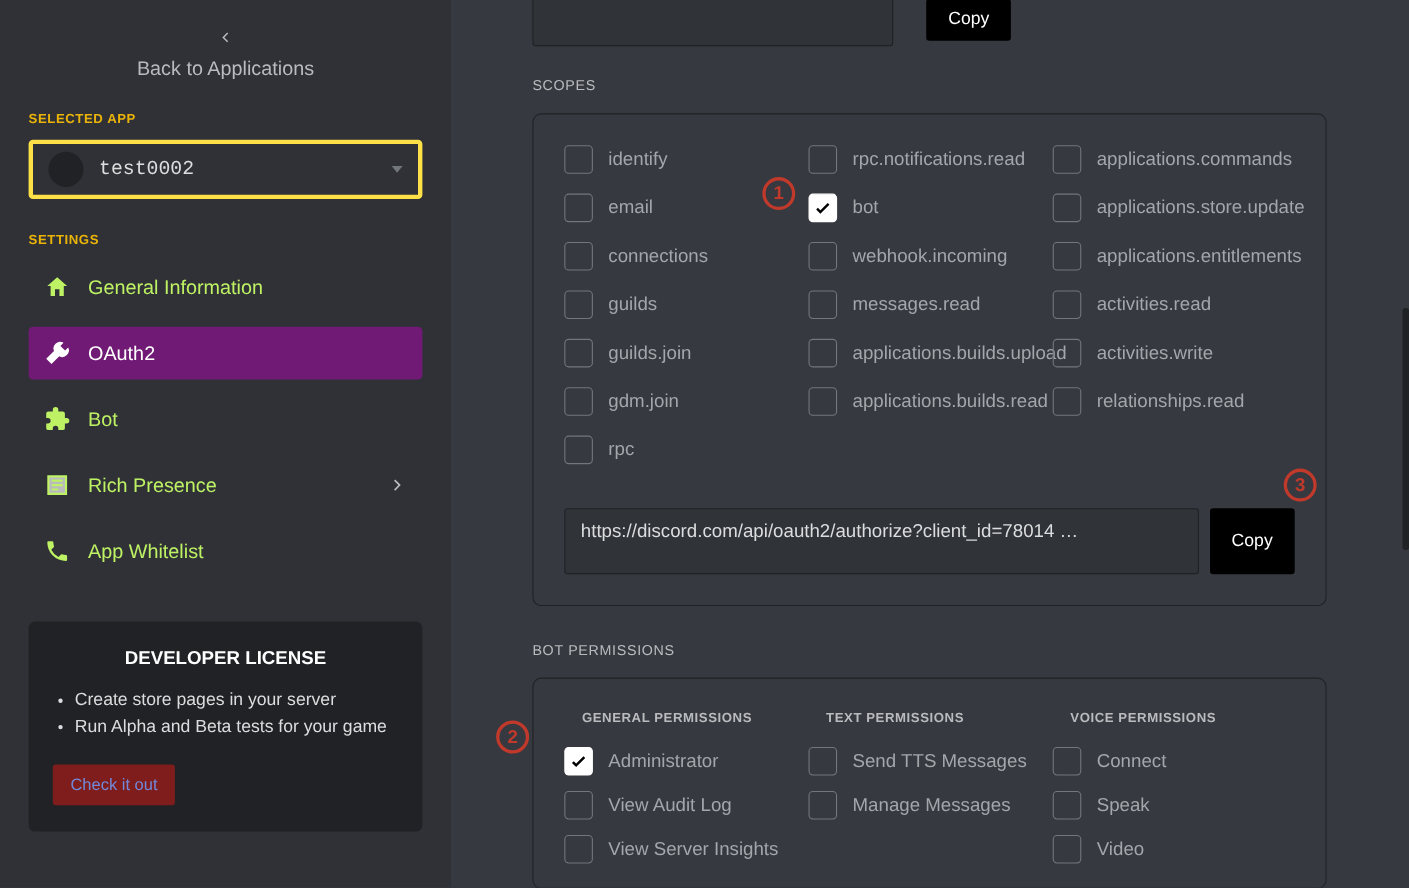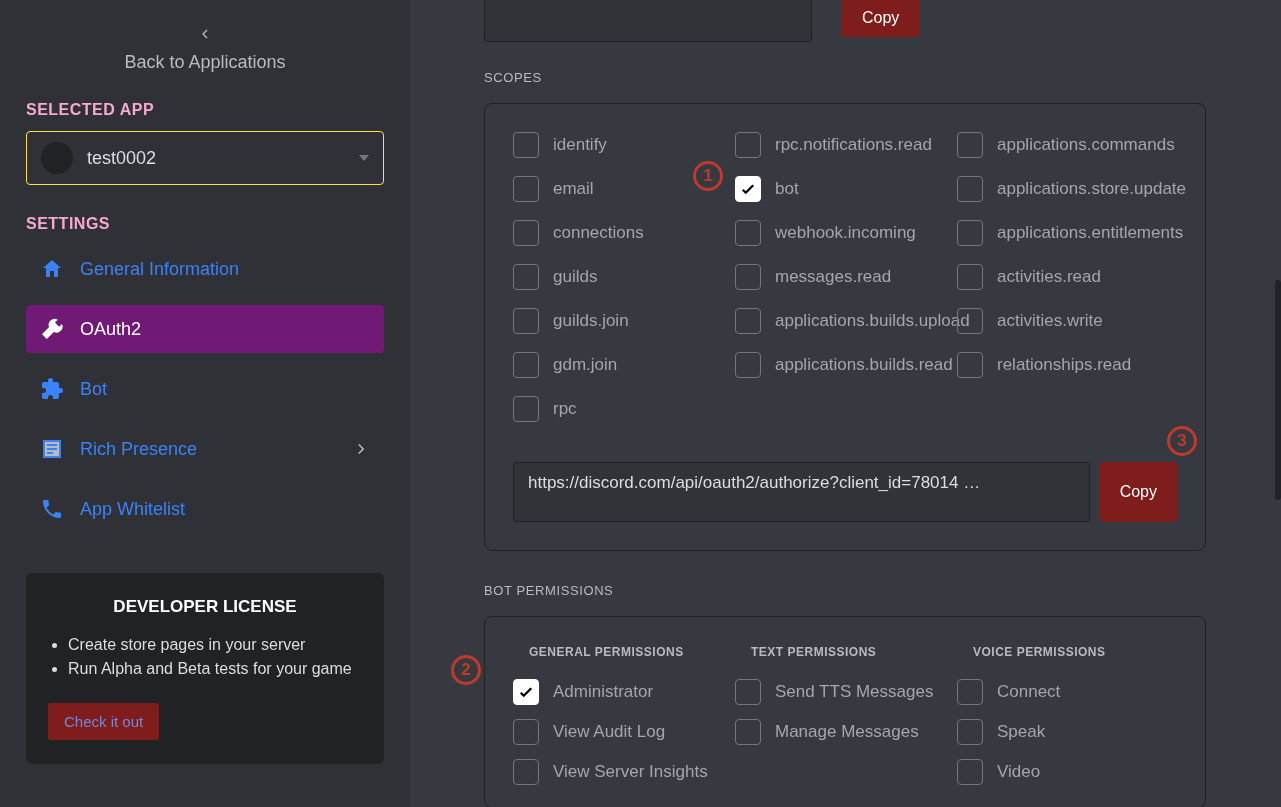--- a/index.html
+++ b/index.html
@@ -26,36 +26,37 @@
     color: #b9bbbe;
     font-size: 18px;
     margin-bottom: 28px;
     cursor: pointer;
     flex-direction: column;
   }
   .arrow-left {
     width: 16px; height: 16px;
   }
   .section-label {
-    font-size: 16px;
+    font-size: 12px;
     font-weight: 700;
-    color: #f9a8d4;
+    color: #eab308;
     letter-spacing: 0.5px;
     margin-bottom: 12px;
   }
   .app-select {
-    border: 1px solid #fde047;
+    border: 4px solid #fde047;
     background: #2f3136;
     border-radius: 4px;
     height: 54px;
     display: flex;
     align-items: center;
     padding: 0 14px;
     margin-bottom: 30px;
     cursor: pointer;
+    font-family: Liberation Mono, monospace;
   }
   .app-avatar {
     width: 32px; height: 32px;
     background: #202225;
     border-radius: 50%;
     margin-right: 14px;
   }
   .app-name { font-size: 18px; color: #dcddde; flex: 1; }
   .caret-down {
     width: 0; height: 0;
@@ -65,21 +66,21 @@
   }
   .nav { margin-bottom: 40px; }
   .nav-item {
     display: flex;
     align-items: center;
     gap: 16px;
     height: 48px;
     padding: 0 14px;
     border-radius: 4px;
     font-size: 18px;
-    color: #3b82f6;
+    color: #bef264;
     margin-bottom: 12px;
     cursor: pointer;
   }
   .nav-item.active {
     background: #701a75;
     color: #ffffff;
   }
   .nav-icon { width: 24px; height: 24px; flex-shrink: 0; fill: currentColor; }
   .chevron-right { margin-left: auto; width: 18px; height: 18px; stroke: #b9bbbe; }
   .dev-license {
@@ -113,21 +114,21 @@
     margin-top: -6px;
     margin-bottom: 28px;
   }
   .url-box-empty {
     width: 328px; height: 48px;
     border: 1px solid #202225;
     background: #303338;
     border-radius: 3px;
   }
   .btn-blurple {
-    background: #7f1d1d;
+    background: #000000;
     color: #fff;
     border: none;
     border-radius: 3px;
     padding: 10px 20px;
     font-size: 16px;
     cursor: pointer;
   }
   .panel-label {
     font-size: 13px;
     font-weight: 400;

